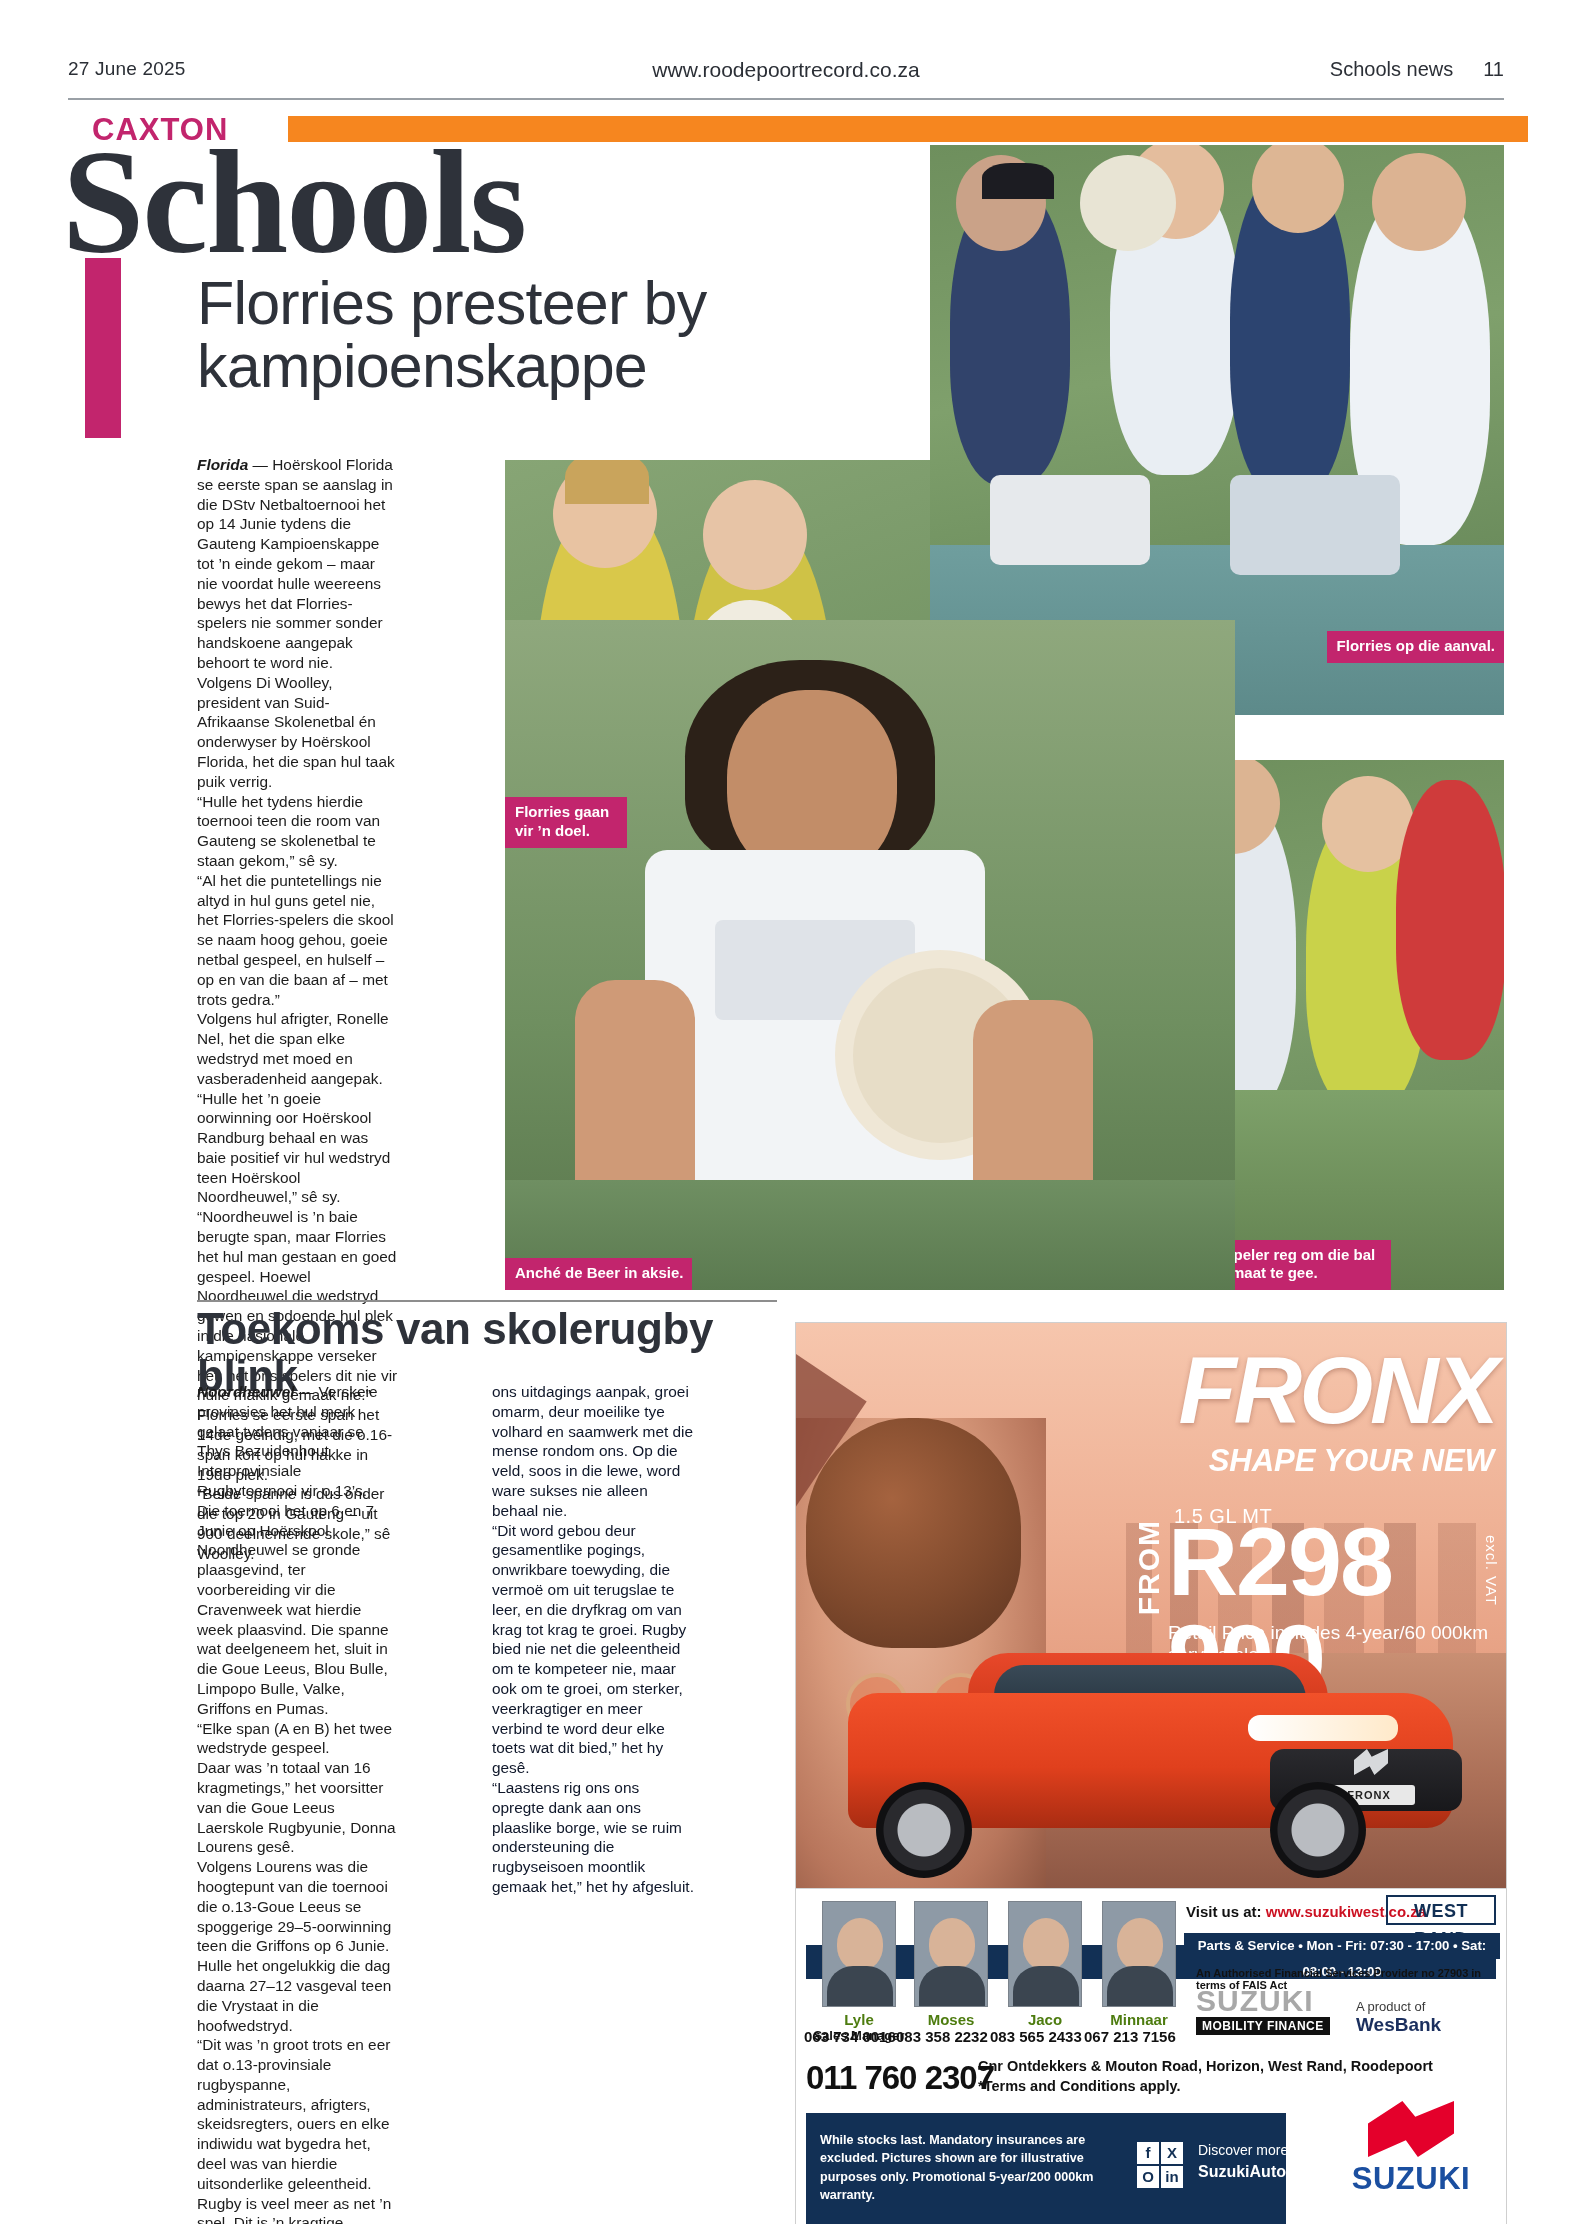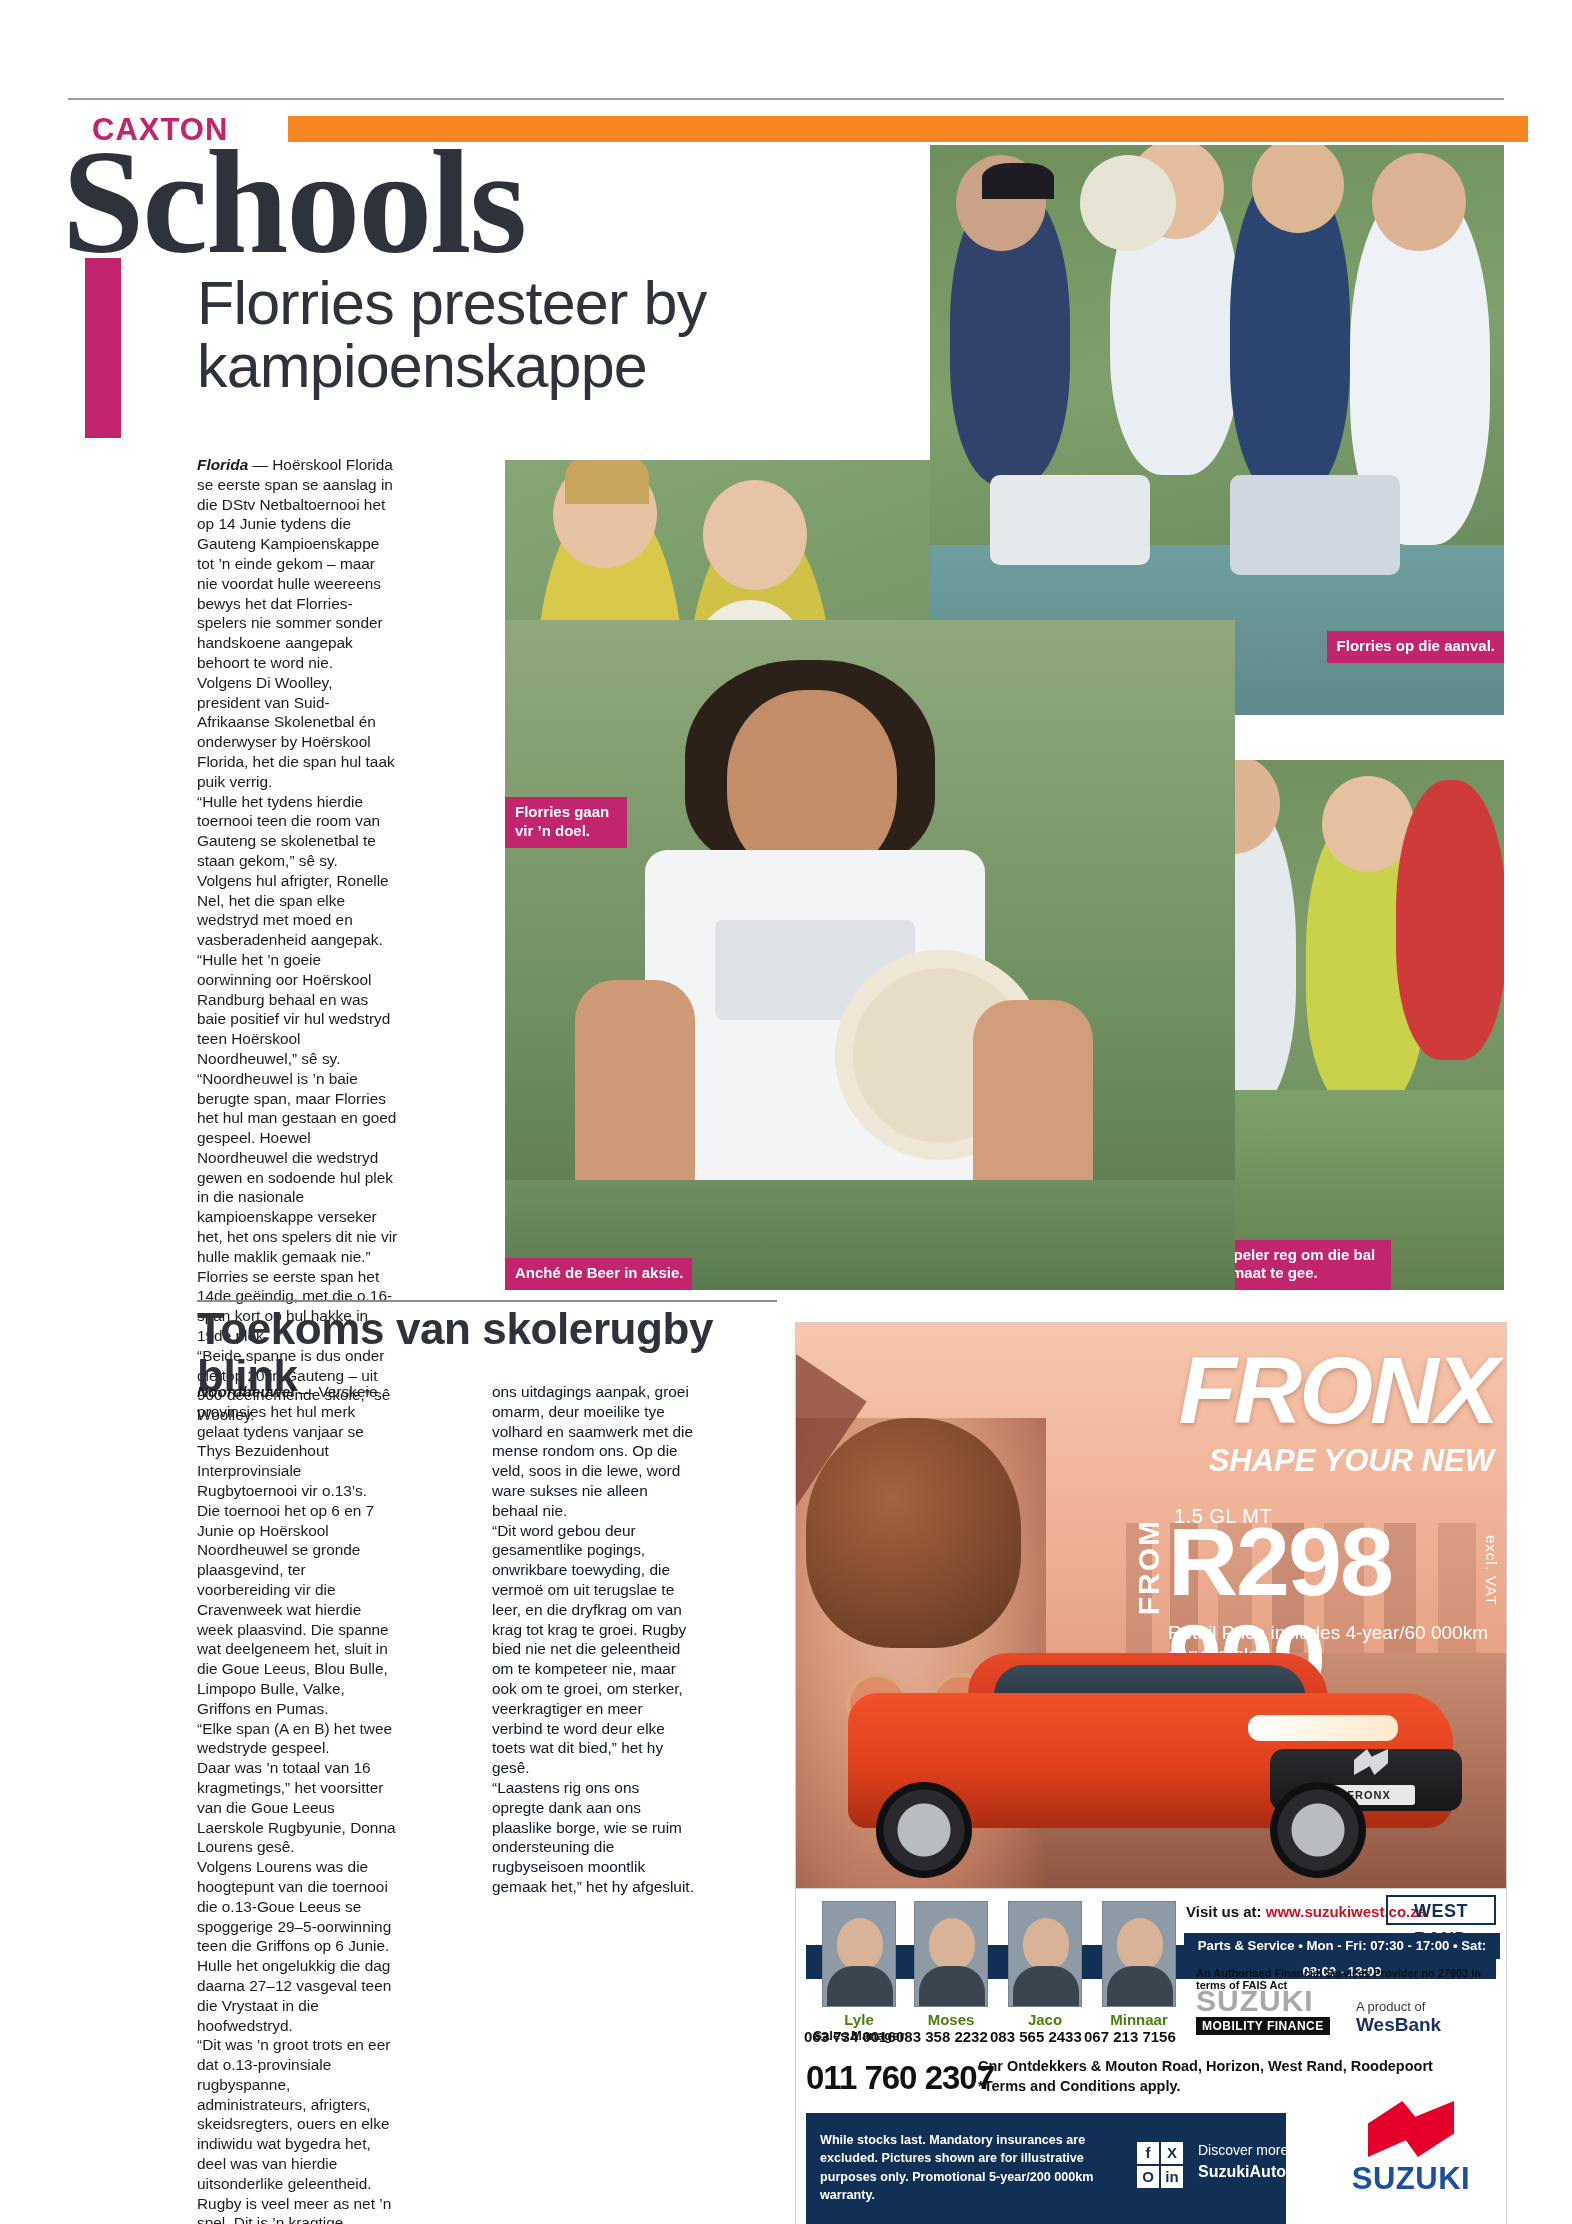--- a/index.html
+++ b/index.html
@@ -243,36 +243,44 @@
   .netball-bg-2 { background:linear-gradient(160deg,#87a575 0%,#6d8e5e 55%,#56744a 100%); }
   .netball-bg-3 { background:linear-gradient(180deg,#8fa87d 0%,#6f8f60 60%,#59764c 100%); }
   .grass-bg { background:linear-gradient(180deg,#9aaa6e 0%,#7f9258 60%,#6d8049 100%); }
   .blobset i { position:absolute; border-radius:46% 46% 40% 40%; }
 </style>
 </head>
 <body>
 
 <div class="page">
 
+  <div class="masthead-top">
+    <div class="date-line">27 June 2025</div>
+    <div class="site-url">www.roodepoortrecord.co.za</div>
+    <div class="section-right">
+      <span>Schools news</span><span class="pg">11</span>
+    </div>
+  </div>
   <div class="rule-top"></div>
 
   <div class="brandrow">
     <div class="caxton">CAXTON</div>
     <div class="orangebar"></div>
   </div>
 
   <div class="wordmark">Schools</div>
   <div class="accent-bar"></div>
 
   <h1 class="head1">Florries presteer by kampioenskappe</h1>
 
   <div class="col1">
     <p><span class="lead">Florida</span><span> — Hoërskool Florida se eerste span se aanslag in die DStv Netbaltoernooi het op 14 Junie tydens die Gauteng Kampioenskappe tot ’n einde gekom – maar nie voordat hulle weereens bewys het dat Florries-spelers nie sommer sonder handskoene aangepak behoort te word nie.</span></p>
     <p>Volgens Di Woolley, president van Suid-Afrikaanse Skolenetbal én onderwyser by Hoërskool Florida, het die span hul taak puik verrig.</p>
     <p>“Hulle het tydens hierdie toernooi teen die room van Gauteng se skolenetbal te staan gekom,” sê sy.</p>
+    <p>“Al het die puntetellings nie altyd in hul guns getel nie, het Florries-spelers die skool se naam hoog gehou, goeie netbal gespeel, en hulself – op en van die baan af – met trots gedra.”</p>
     <p>Volgens hul afrigter, Ronelle Nel, het die span elke wedstryd met moed en vasberadenheid aangepak.</p>
     <p>“Hulle het ’n goeie oorwinning oor Hoërskool Randburg behaal en was baie positief vir hul wedstryd teen Hoërskool Noordheuwel,” sê sy.</p>
     <p>“Noordheuwel is ’n baie berugte span, maar Florries het hul man gestaan en goed gespeel. Hoewel Noordheuwel die wedstryd gewen en sodoende hul plek in die nasionale kampioenskappe verseker het, het ons spelers dit nie vir hulle maklik gemaak nie.”</p>
     <p>Florries se eerste span het 14de geëindig, met die o.16-span kort op hul hakke in 19de plek.</p>
     <p>“Beide spanne is dus onder die top 20 in Gauteng – uit 900 deelnemende skole,” sê Woolley.</p>
   </div>
 
   <div class="ph photo-a netball-bg-1">
     <div class="blobset">
       <i style="left:20px;top:40px;width:120px;height:300px;background:#31436b;"></i>

